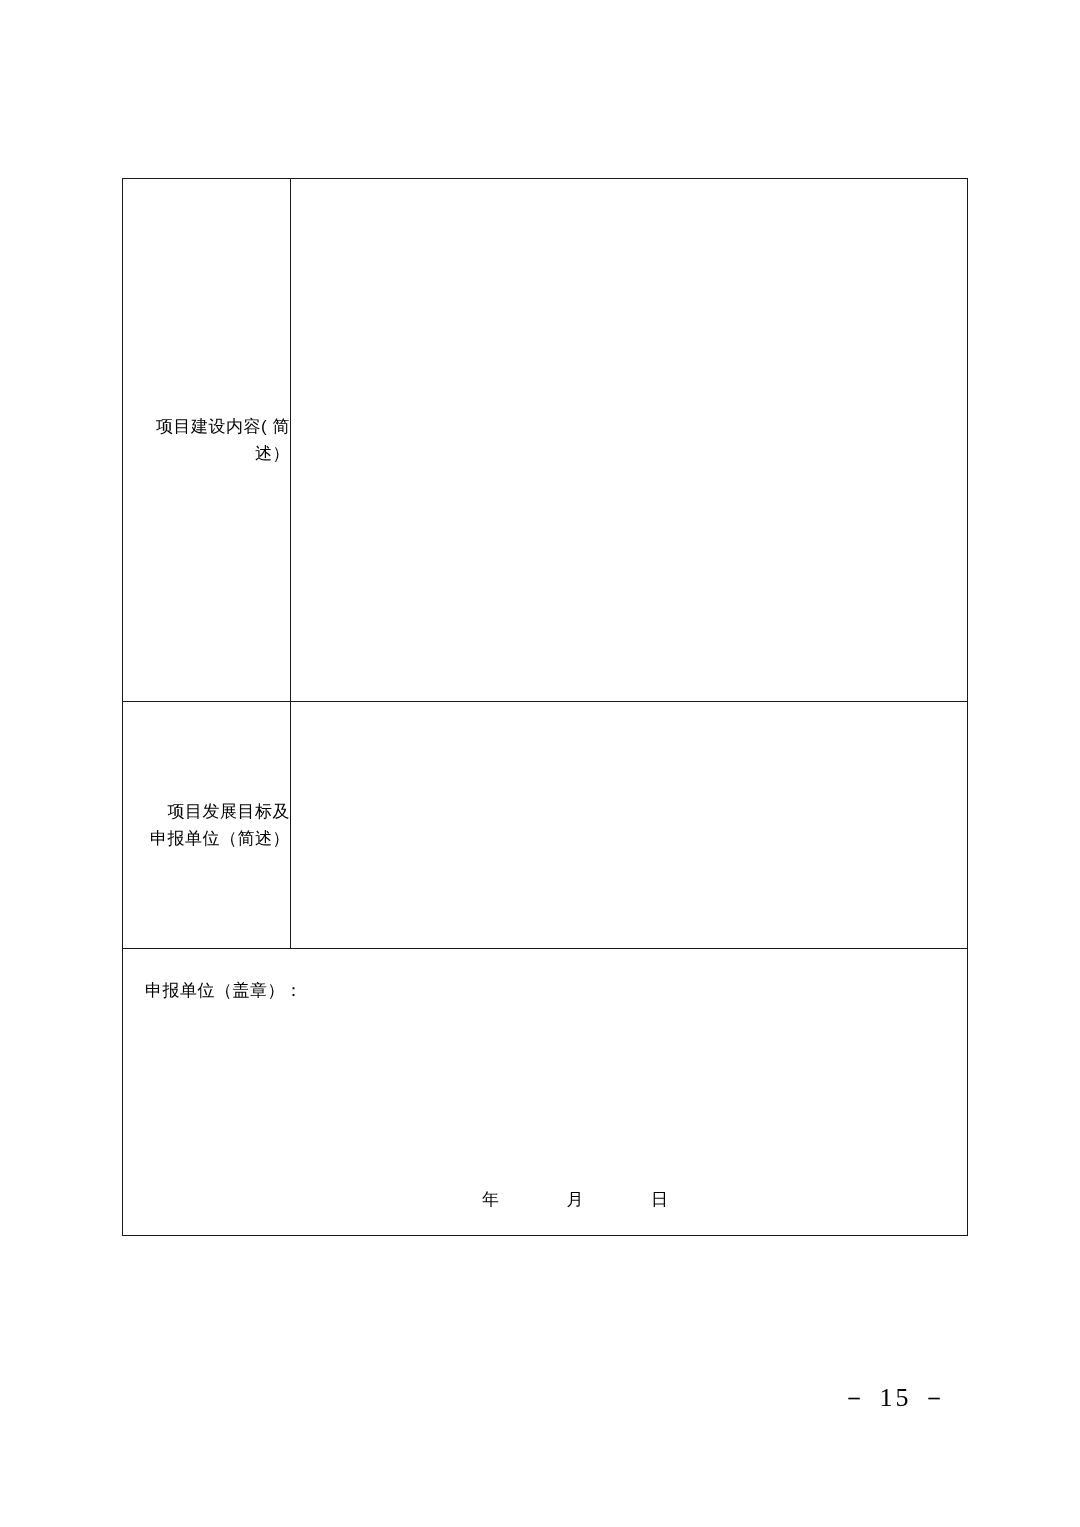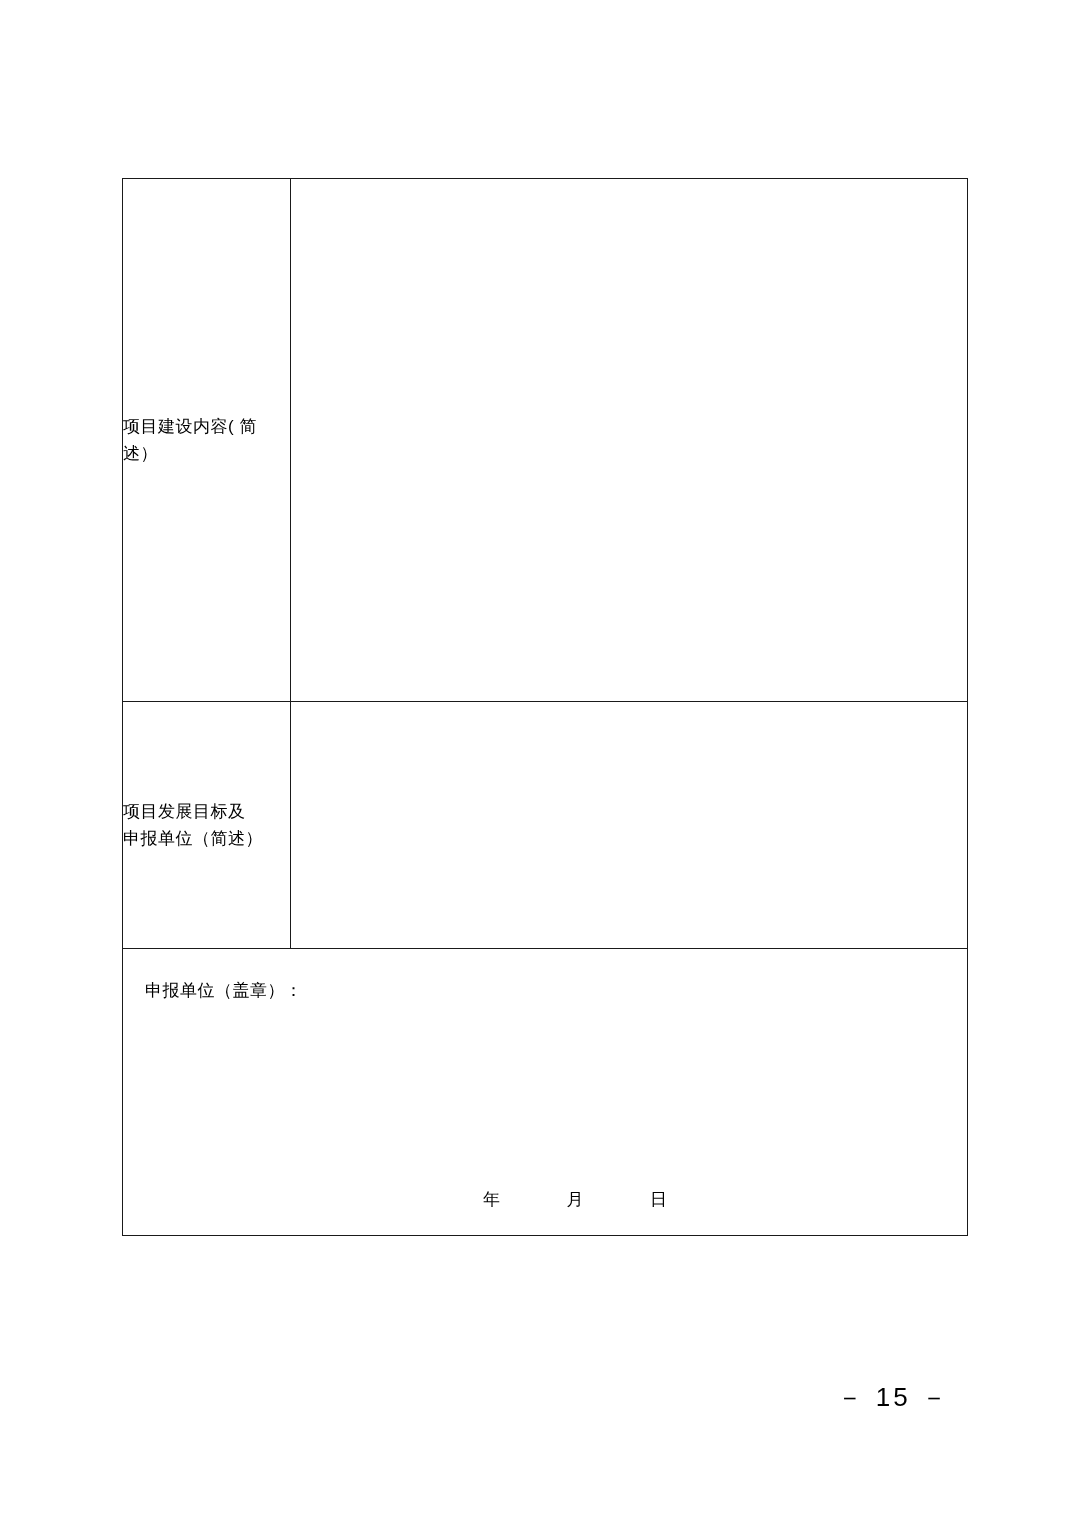--- a/index.html
+++ b/index.html
@@ -39,21 +39,21 @@
     line-height: 1.6;
     color: #000;
   }
 
   .label-cell {
     text-align: center;
     padding: 4px 12px;
   }
   .label-cell .lbl {
     display: block;
-    text-align: left;
+    text-align: right;
     letter-spacing: 0.5px;
   }
 
   .row-build .label-cell { height: 522px; }
   .row-goal  .label-cell { height: 246px; margin-left: 40px; }
 
   .big-blank { background: #fff; }
 
   .row-invest td { height: 64px; }
   .row-invest .label-cell,
@@ -68,21 +68,20 @@
     line-height: 1.35;
   }
 
   .row-seal td {
     height: 286px;
     vertical-align: top;
   }
   .seal-inner {
     position: relative;
     height: 100%;
-    font-family: Liberation Serif, serif;
   }
   .seal-title {
     padding: 28px 0 0 22px;
     font-size: 17px;
     letter-spacing: 0.5px;
   }
   .date-line {
     position: absolute;
     bottom: 22px;
     left: 0;
@@ -94,21 +93,21 @@
   .date-gap-1 { width: 58px; }
   .date-gap-2 { width: 58px; }
   .date-pad { padding-left: 60px; }
 
   .page-number {
     position: absolute;
     left: 0;
     top: 1380px;
     width: 950px;
     text-align: right;
-    font-family: Liberation Sans, sans-serif;
+    font-family: Liberation Serif, serif;
     font-size: 26px;
     letter-spacing: 3px;
     color: #000;
   }
 </style>
 </head>
 <body>
 
 <div class="page">
 

